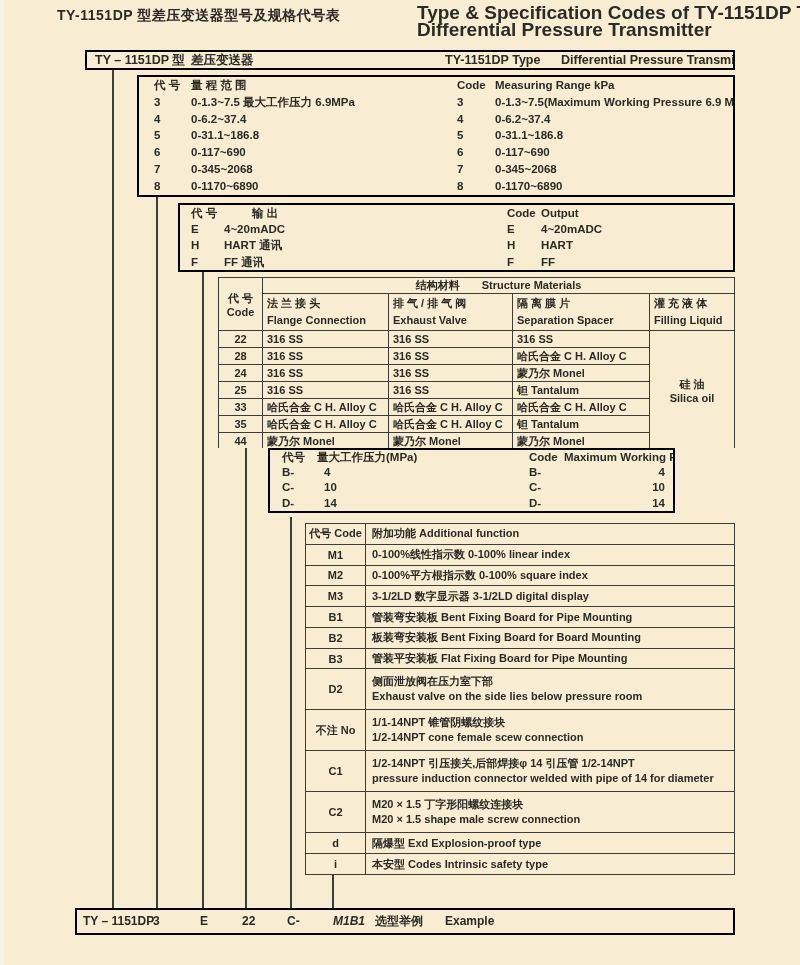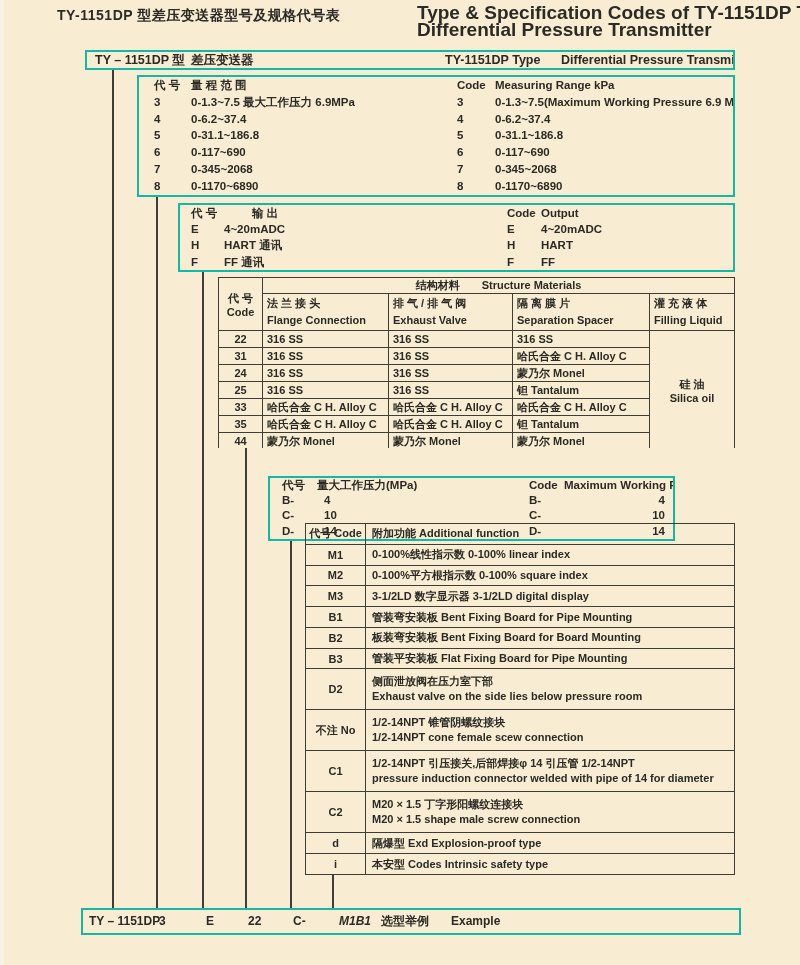--- a/index.html
+++ b/index.html
@@ -11,35 +11,35 @@
   .edge{position:absolute;left:0;top:0;width:4px;height:965px;background:#f6f3e9;}
   .title-zh{position:absolute;left:57px;top:7px;font-size:14px;letter-spacing:.5px;white-space:nowrap;}
   .title-en{position:absolute;left:417px;top:5px;font-size:19px;line-height:16.5px;white-space:nowrap;}
   .vline{position:absolute;width:2px;background:#3e3e36;}
   .l1{left:112px;top:70px;height:838px;}
   .l2{left:156px;top:197px;height:711px;}
   .l3{left:202px;top:272px;height:636px;}
   .l4{left:245px;top:448px;height:460px;}
   .l5{left:290px;top:517px;height:391px;}
   .l6{left:332px;top:875px;height:33px;}
-  .box{position:absolute;border:2px solid #14b8a6;box-sizing:border-box;background:#f8edd3;overflow:hidden;}
+  .box{position:absolute;border:2px solid #000000;box-sizing:border-box;background:#f8edd3;overflow:hidden;}
   .box span{position:absolute;white-space:nowrap;}
   
   #box1{left:85px;top:50px;width:650px;height:20px;font-size:12.5px;line-height:16px;}
   #box1 .b1m{left:8px;} #box1 .b1n{left:104px;} #box1 .b1t{left:358px;text-align:right;} #box1 .b1e{left:474px;}
   
   .brow{position:relative;}
   #box2{left:137px;top:75px;width:598px;height:122px;font-size:11.5px;}
   #box2 .brow{height:16.8px;line-height:16.8px;}
   #box2 .zc{left:15px;} #box2 .zl{left:52px;} #box2 .ec{left:318px;} #box2 .el{left:356px;}
   #box3{left:178px;top:203px;width:557px;height:69px;font-size:11.5px;}
   #box3 .brow{height:16.2px;line-height:16.2px;}
   #box3 .zc{left:11px;} #box3 .zl{left:44px;} #box3 .hzl{left:72px;}
   #box3 .ec{left:327px;} #box3 .el{left:361px;}
-  #box5{left:268px;top:476px;width:407px;height:65px;font-size:11.5px;}
+  #box5{left:268px;top:448px;width:407px;height:65px;font-size:11.5px;}
   #box5 .brow{height:15.2px;line-height:15.2px;}
   #box5 .zc{left:12px;} #box5 .zl{left:54px;} #box5 .hzl{left:47px;}
   #box5 .ec{left:259px;} #box5 .el{left:294px;} #box5 .ev{left:auto;right:8px;}
   
   #box4{left:218px;top:277px;width:517px;height:171px;border:none;background:none;}
   #box4 table{border-collapse:collapse;table-layout:fixed;width:517px;height:171px;
     font-size:11px;font-weight:bold;}
   #box4 td{border:1.5px solid #3e3e36;padding:0 0 0 4px;overflow:hidden;white-space:nowrap;vertical-align:middle;}
   #box4 td.ctr{text-align:center;padding:0;}
   #box4 .ghd .gen{margin-left:22px;}
@@ -48,21 +48,21 @@
   
   #box6{left:305px;top:523px;width:430px;height:352px;border:none;background:none;}
   #box6 table{border-collapse:collapse;table-layout:fixed;width:430px;height:352px;
     font-size:11px;font-weight:bold;}
   #box6 td{border:1.5px solid #3e3e36;padding:0;overflow:hidden;vertical-align:middle;}
   #box6 td.code{text-align:center;}
   #box6 td.fn{padding-left:6px;white-space:nowrap;}
   #box6 td.fn div{line-height:15.5px;}
   #box6 tr.s{height:17px;} #box6 tr.d{height:33.5px;}
   
-  #exbox{left:81px;top:908px;width:660px;height:27px;font-size:12px;line-height:23px;}
+  #exbox{left:75px;top:908px;width:660px;height:27px;font-size:12px;line-height:23px;}
   #exbox .exp{left:6px;} #exbox .x1{left:76px;} #exbox .x2{left:123px;} #exbox .x3{left:165px;}
   #exbox .x4{left:210px;} #exbox .x5{left:256px;font-style:italic;} #exbox .exzh{left:298px;} #exbox .exen{left:368px;}
 </style>
 </head>
 <body>
 
 <div class="page">
   <div class="edge"></div>
 
   <div class="title-zh">TY-1151DP 型差压变送器型号及规格代号表</div>
@@ -198,21 +198,21 @@
         <td class="ctr">22</td>
         <td>316 SS</td>
         <td>316 SS</td>
         <td>316 SS</td>
         <td class="ctr" rowspan="7">
           <div>硅 油</div>
           <div>Silica oil</div>
         </td>
       </tr>
       <tr class="h17">
-        <td class="ctr">31</td>
+        <td class="ctr">28</td>
         <td>316 SS</td>
         <td>316 SS</td>
         <td>哈氏合金 C  H. Alloy C</td>
       </tr>
       <tr class="h17">
         <td class="ctr">24</td>
         <td>316 SS</td>
         <td>316 SS</td>
         <td>蒙乃尔 Monel</td>
       </tr>
@@ -309,21 +309,21 @@
       <tr class="d">
         <td class="code">D2</td>
         <td class="fn">
           <div>侧面泄放阀在压力室下部</div>
           <div>Exhaust valve on the side lies below pressure room</div>
         </td>
       </tr>
       <tr class="d">
         <td class="code">不注 No</td>
         <td class="fn">
-          <div>1/2-14NPT 锥管阴螺纹接块</div>
+          <div>1/1-14NPT 锥管阴螺纹接块</div>
           <div>1/2-14NPT cone female scew connection</div>
         </td>
       </tr>
       <tr class="d">
         <td class="code">C1</td>
         <td class="fn">
           <div>1/2-14NPT 引压接关,后部焊接φ 14 引压管 1/2-14NPT</div>
           <div>pressure induction connector welded with pipe of 14 for diameter</div>
         </td>
       </tr>

